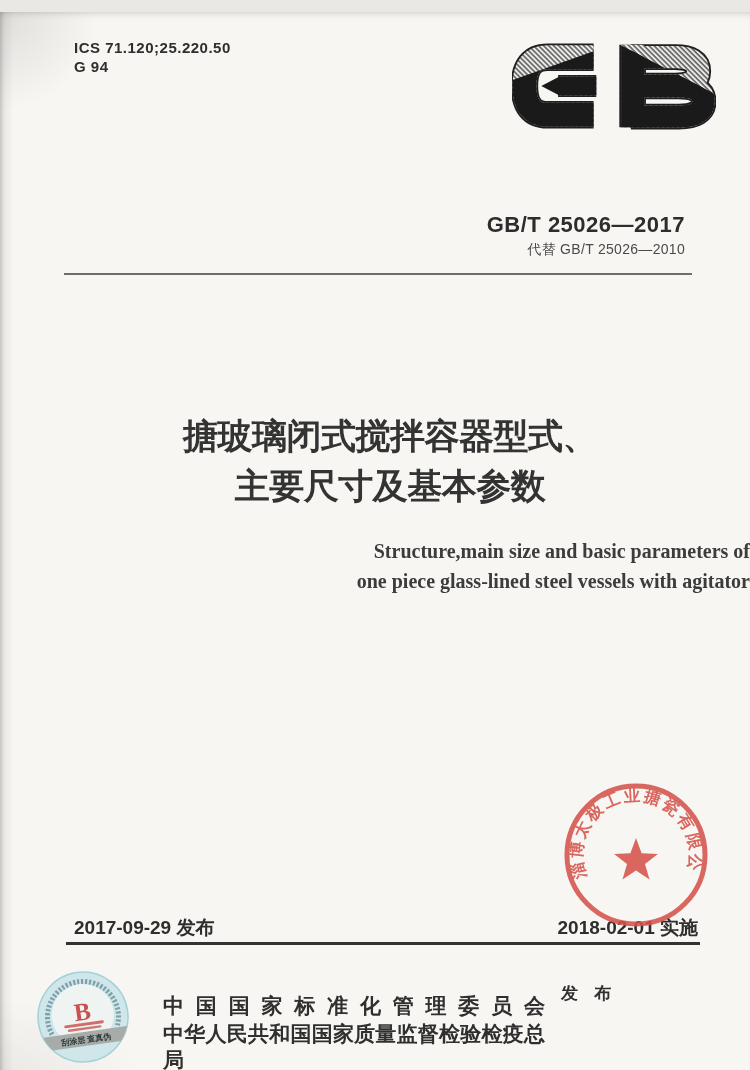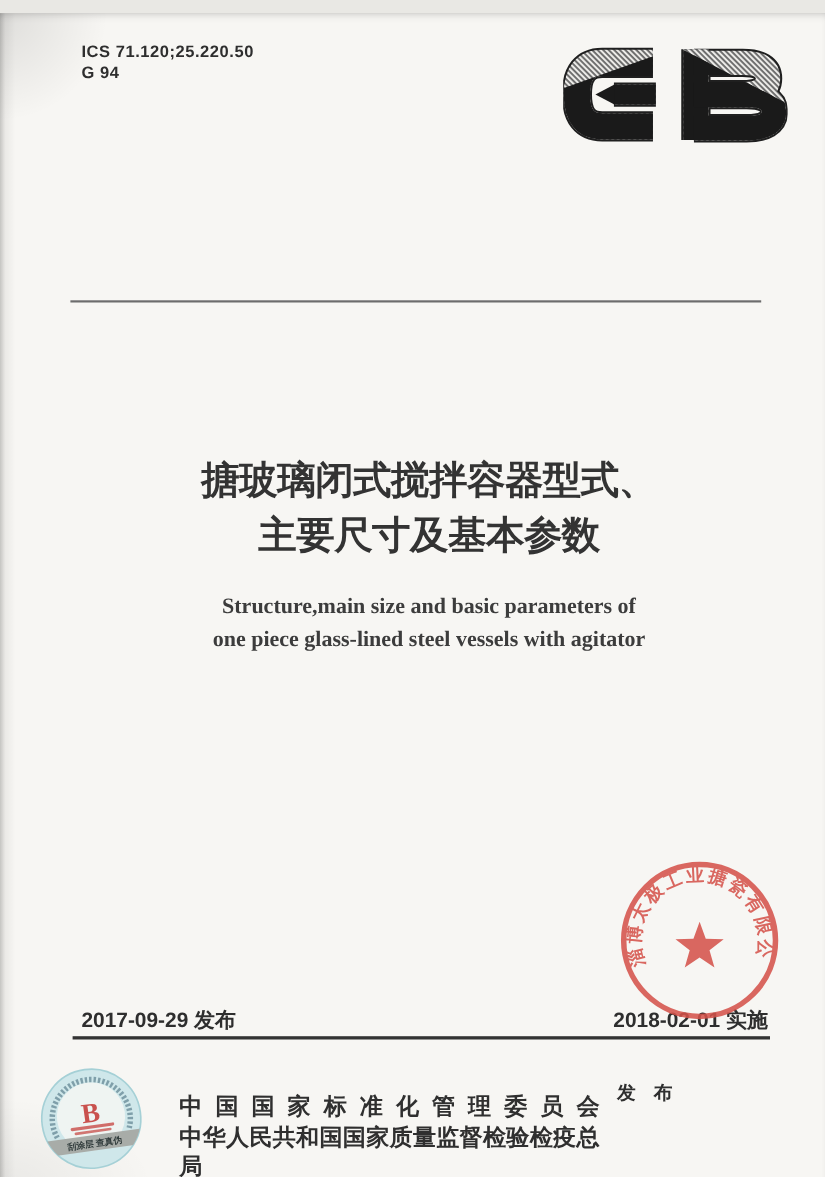--- a/index.html
+++ b/index.html
@@ -22,21 +22,21 @@
   
   .header-title{left:62px;top:128px;width:632px;font-size:47px;font-weight:700;color:#3a3a3a;
        text-align:justify;text-align-last:justify;line-height:56px;}
   .std-no{right:65px;top:200px;text-align:right;font-family:"Liberation Sans","DejaVu Sans",sans-serif;}
   .std-no .no{font-size:22px;font-weight:700;color:#2d2d2d;letter-spacing:.5px;}
   .std-no .rep{font-size:14px;color:#4a4a4a;margin-top:3px;letter-spacing:.3px;}
   .rule-thin{left:64px;top:261px;width:628px;height:2px;background:#6d6d6d;}
   
   .title-zh{left:30px;top:400px;right:0;text-align:center;font-weight:700;color:#333;
        font-size:35px;line-height:50px;letter-spacing:-.5px;}
-  .title-en{left:30px;top:524px;right:0;text-align:center;font-weight:700;color:#3c3c3c;
+  .title-en{left:30px;top:524px;right:0;text-align:right;font-weight:700;color:#3c3c3c;
        font-size:20px;line-height:30px;}
   
   .date-issue{left:74px;top:903px;font-family:"Liberation Sans","DejaVu Sans",sans-serif;
        font-size:19px;font-weight:600;color:#2e2e2e;}
   .date-impl{right:52px;top:903px;font-family:"Liberation Sans","DejaVu Sans",sans-serif;
        font-size:19px;font-weight:700;color:#2e2e2e;z-index:1;}
   .rule-thick{left:66px;top:930px;width:634px;height:3px;background:#333;}
   .issuer1{left:163px;top:1009px;width:382px;font-size:21px;font-weight:700;color:#2f2f2f;
        text-align:justify;text-align-last:justify;line-height:26px;}
   .issuer2{left:163px;top:981px;width:382px;font-size:21px;font-weight:700;color:#2f2f2f;
@@ -89,20 +89,24 @@
       <path d="M92,16 L40,16 Q14,16 14,48.5 Q14,81 40,81 L92,81" stroke-width="27"></path>
       <path d="M95,48.5 L52,48.5" stroke-width="21"></path>
       <path d="M136,2 L136,95" stroke-width="26"></path>
       <path d="M134,16 L184,16 Q210,16 210,32 Q210,48 184,48 L134,48" stroke-width="25"></path>
       <path d="M134,49 L188,49 Q216,49 216,66 Q216,83 188,83 L134,83" stroke-width="25"></path>
     </g>
     <polygon points="53,38 53,59 33,48.5" fill="#1a1a1a"></polygon>
   </svg>
 
 
+  <div class="abs std-no">
+    <div class="no">GB/T 25026—2017</div>
+    <div class="rep">代替 GB/T 25026—2010</div>
+  </div>
 
   <div class="abs rule-thin"></div>
 
   <div class="abs title-zh">
     <div>搪玻璃闭式搅拌容器型式、</div>
     <div>主要尺寸及基本参数</div>
   </div>
 
   <div class="abs title-en">
     <div>Structure,main size and basic parameters of</div>

